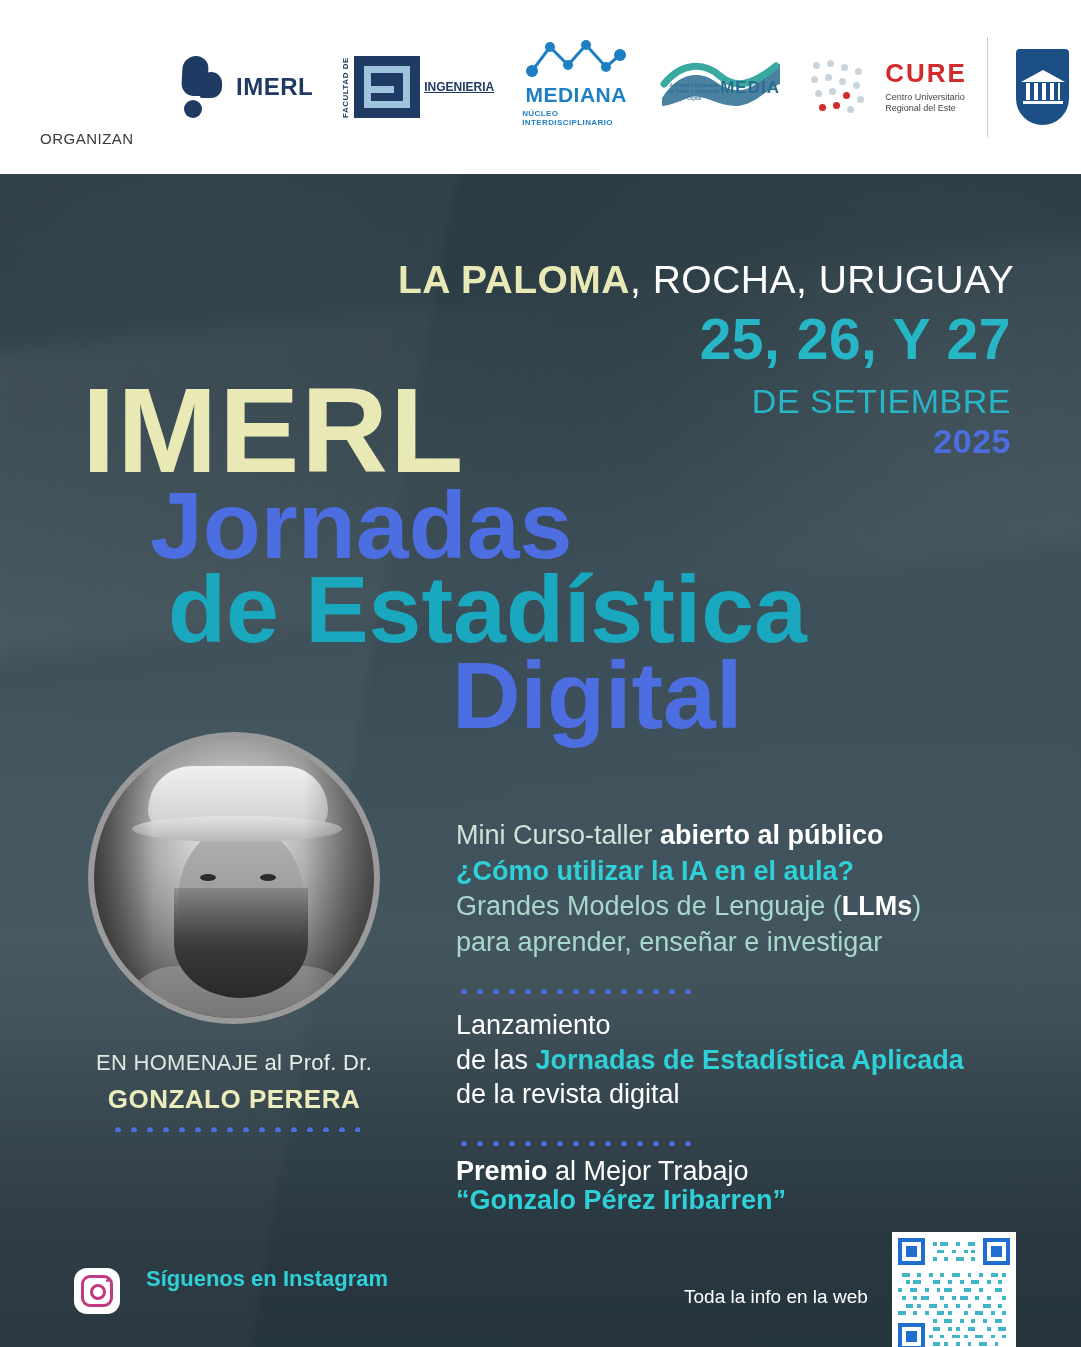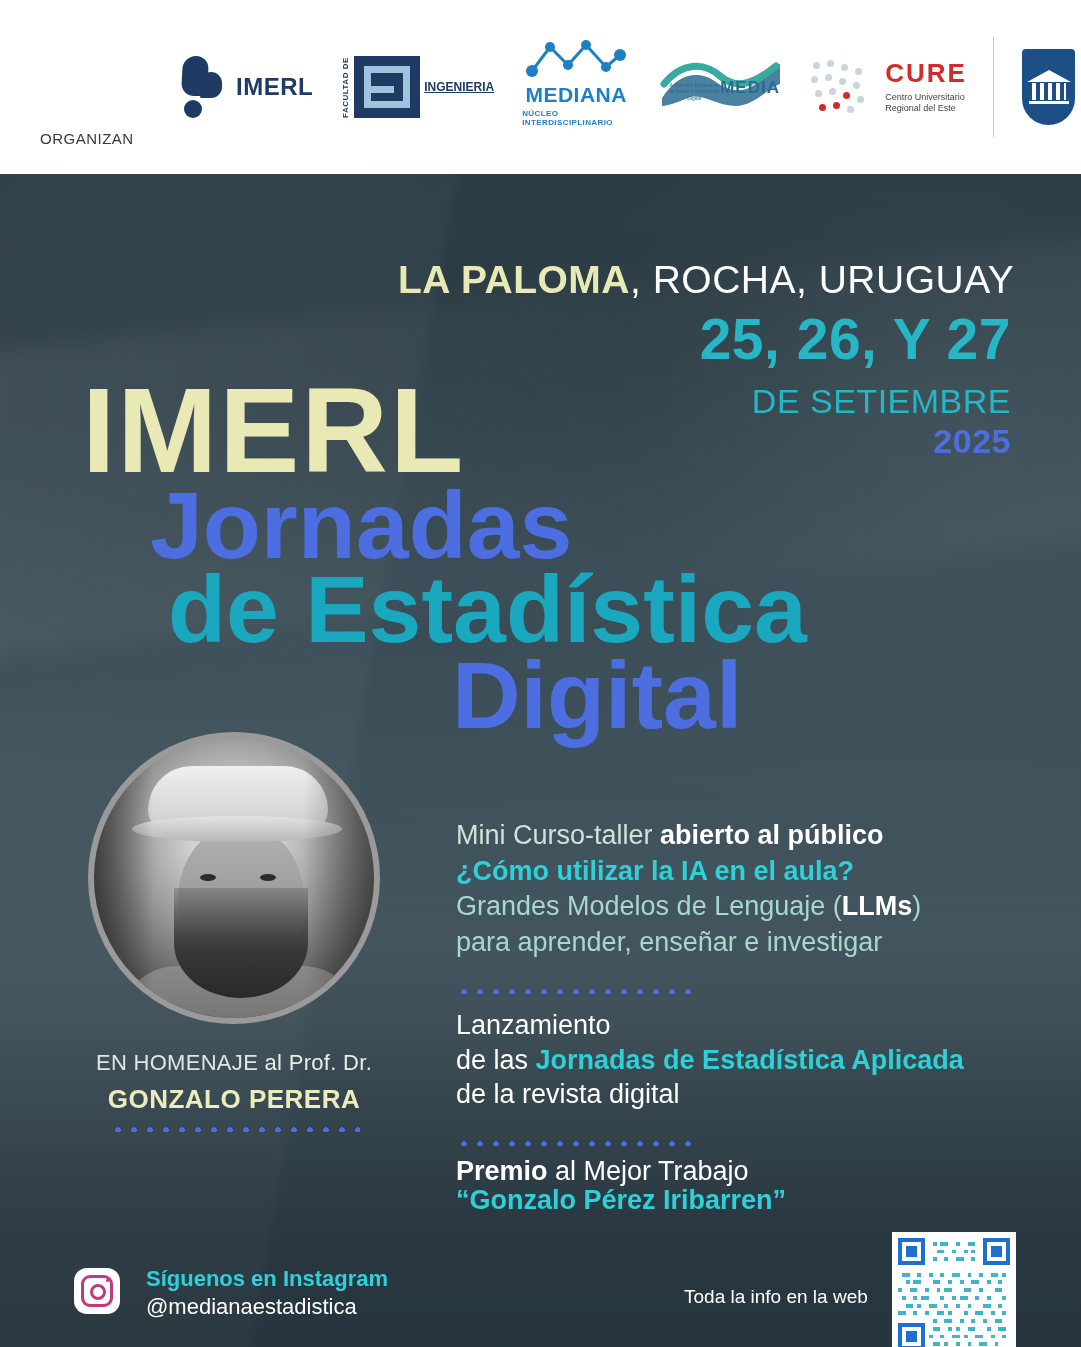--- a/index.html
+++ b/index.html
@@ -71,21 +71,21 @@
   .medialogo{position:relative;width:125px;height:66px;}
   .medialogo .wtext{
     position:absolute;left:62px;top:24px;font-size:17px;font-weight:700;color:#2a6b8f;
     letter-spacing:1px;
   }
   .medialogo .sub{
     position:absolute;left:8px;top:28px;font-size:5px;color:#2a6b8f;line-height:1.25;width:56px;text-align:center;
   }
 
   
-  .cure{display:flex;align-items:center;gap:10px;padding-right:26px;border-right:1px solid #c9c9c9;}
+  .cure{display:flex;align-items:center;gap:10px;padding-right:20px;border-right:1px solid #c9c9c9;}
   .cure .dots{width:64px;height:58px;position:relative;}
   .cure .dots i{position:absolute;width:7px;height:7px;border-radius:50%;background:#c9d4dd;}
   .cure .dots i.r{background:#d22b2b;}
   .cure .ctext .c1{font-size:26px;font-weight:700;color:#d22b2b;letter-spacing:2px;line-height:1;}
   .cure .ctext .c2{font-size:9px;color:#444;line-height:1.25;margin-top:6px;}
 
   
   .udelar{display:flex;align-items:center;gap:12px;}
   .udelar .shield{
     width:64px;height:76px;background:#1b4f86;border-radius:4px 4px 28px 28px;
@@ -413,21 +413,20 @@
       <b>Premio</b><span> al Mejor Trabajo</span>
     </div>
     <div class="l2">“Gonzalo Pérez Iribarren”</div>
   </div>
 
   <div class="ig">
       <div class="sq"></div>
     </div>
   <div class="igtext">
     <div class="t1">Síguenos en Instagram</div>
-    <div class="t2">@medianaestadistica</div>
   </div>
 
   <div class="webtext">Toda la info en la web</div>
 
   <div class="qr">
     <svg width="112" height="112" viewBox="0 0 29 29" shape-rendering="crispEdges">
       <rect width="29" height="29" fill="#ffffff"></rect>
       <g fill="#1f6fd0">
         <rect x="0" y="0" width="7" height="1"></rect>
           <rect x="0" y="6" width="7" height="1"></rect>

